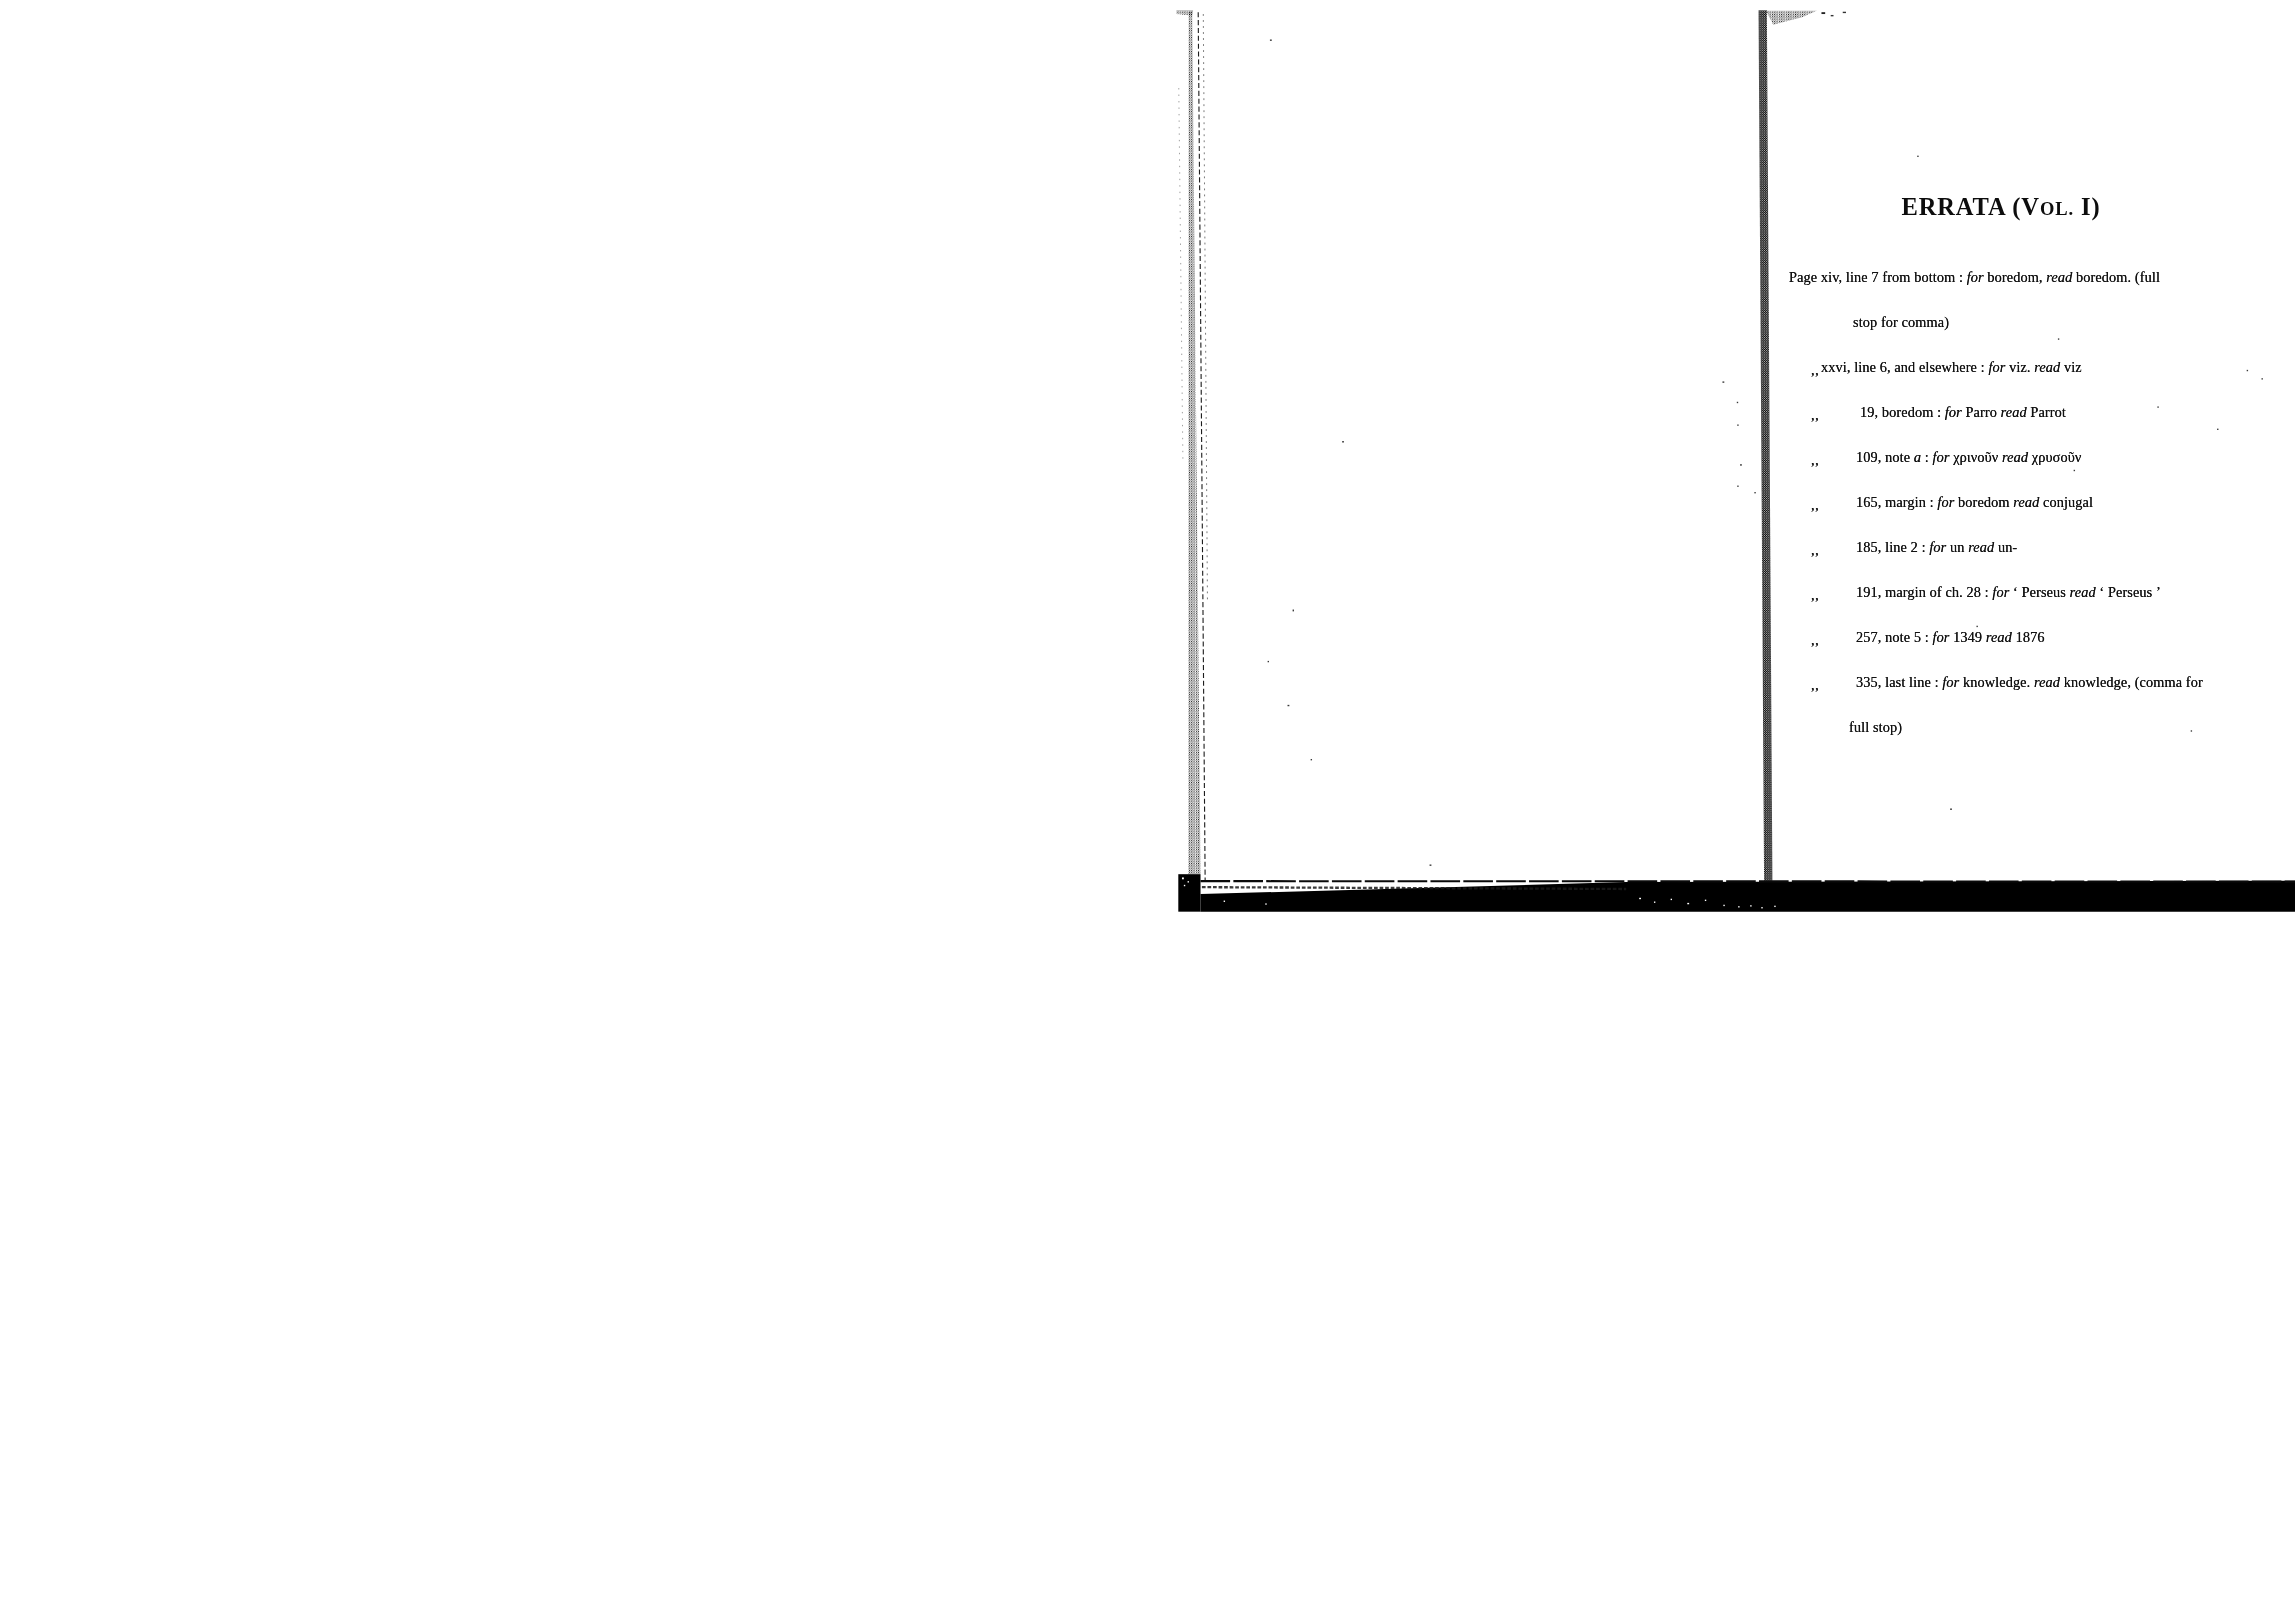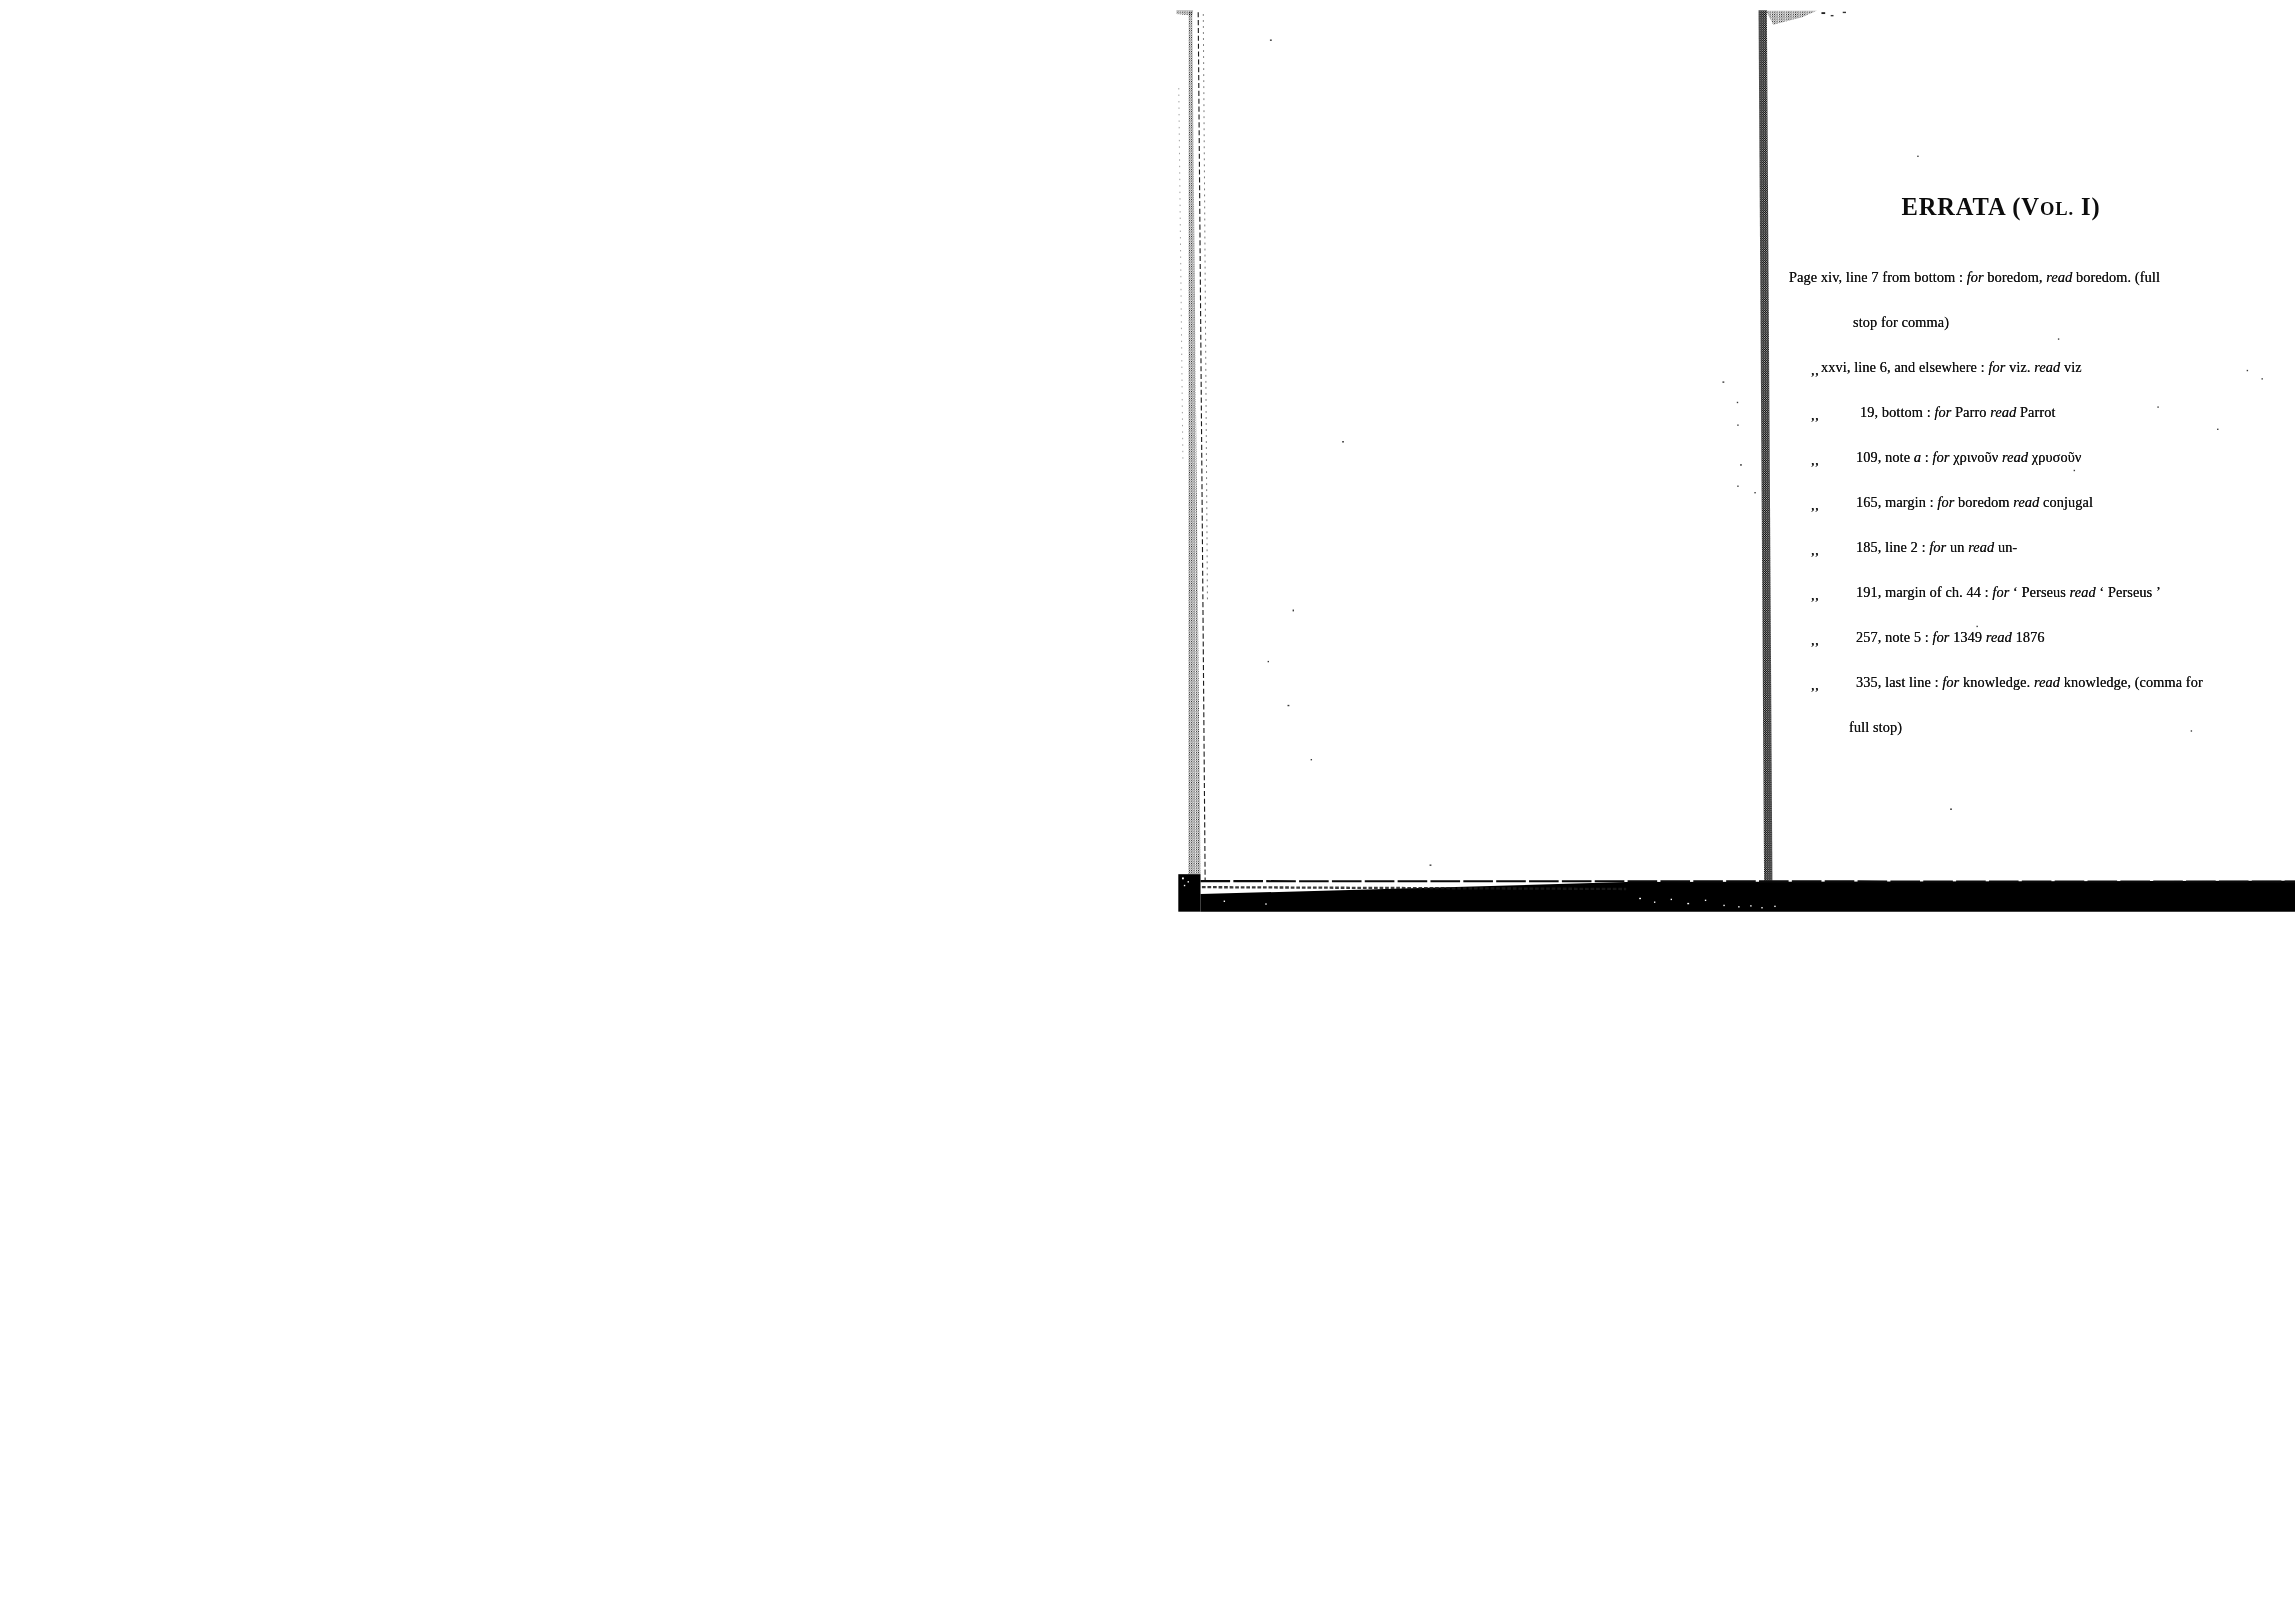--- a/index.html
+++ b/index.html
@@ -107,24 +107,24 @@
       <rect x="4180" y="1747" width="4" height="3"></rect>
     </g>
   </svg>
 
   <div class="page-title"><span>ERRATA (V</span><span class="sc">OL.</span><span> I)</span></div>
 
   <div class="errata">
     <div class="line"><span class="seg">Page xiv, line 7 from bottom : </span><span class="seg it">for</span><span class="seg"> boredom, </span><span class="seg it">read</span><span class="seg"> boredom. (full</span></div>
     <div class="line cont1"><span class="seg">stop for comma)</span></div>
     <div class="line"><span class="pre rom">,,</span><span class="seg">xxvi, line 6, and elsewhere : </span><span class="seg it">for</span><span class="seg"> viz. </span><span class="seg it">read</span><span class="seg"> viz</span></div>
-    <div class="line"><span class="pre num19">,,</span><span class="seg">19, bottom : </span><span class="seg it">for</span><span class="seg"> Parro </span><span class="seg it">read</span><span class="seg"> Parrot</span></div>
+    <div class="line"><span class="pre num19">,,</span><span class="seg">19, boredom : </span><span class="seg it">for</span><span class="seg"> Parro </span><span class="seg it">read</span><span class="seg"> Parrot</span></div>
     <div class="line"><span class="pre num">,,</span><span class="seg">109, note </span><span class="seg it">a</span><span class="seg"> : </span><span class="seg it">for</span><span class="seg"> χρινοῦν </span><span class="seg it">read</span><span class="seg"> χρυσοῦν</span></div>
     <div class="line"><span class="pre num">,,</span><span class="seg">165, margin : </span><span class="seg it">for</span><span class="seg"> boredom </span><span class="seg it">read</span><span class="seg"> conjugal</span></div>
     <div class="line"><span class="pre num">,,</span><span class="seg">185, line 2 : </span><span class="seg it">for</span><span class="seg"> un </span><span class="seg it">read</span><span class="seg"> un-</span></div>
-    <div class="line"><span class="pre num">,,</span><span class="seg">191, margin of ch. 44 : </span><span class="seg it">for</span><span class="seg"> ‘ Perseus </span><span class="seg it">read</span><span class="seg"> ‘ Perseus ’</span></div>
+    <div class="line"><span class="pre num">,,</span><span class="seg">191, margin of ch. 28 : </span><span class="seg it">for</span><span class="seg"> ‘ Perseus </span><span class="seg it">read</span><span class="seg"> ‘ Perseus ’</span></div>
     <div class="line"><span class="pre num">,,</span><span class="seg">257, note 5 : </span><span class="seg it">for</span><span class="seg"> 1349 </span><span class="seg it">read</span><span class="seg"> 1876</span></div>
     <div class="line"><span class="pre num">,,</span><span class="seg">335, last line : </span><span class="seg it">for</span><span class="seg"> knowledge. </span><span class="seg it">read</span><span class="seg"> knowledge, (comma for</span></div>
     <div class="line cont2"><span class="seg">full stop)</span></div>
   </div>
 
 </div>
 
 
 </body></html>

